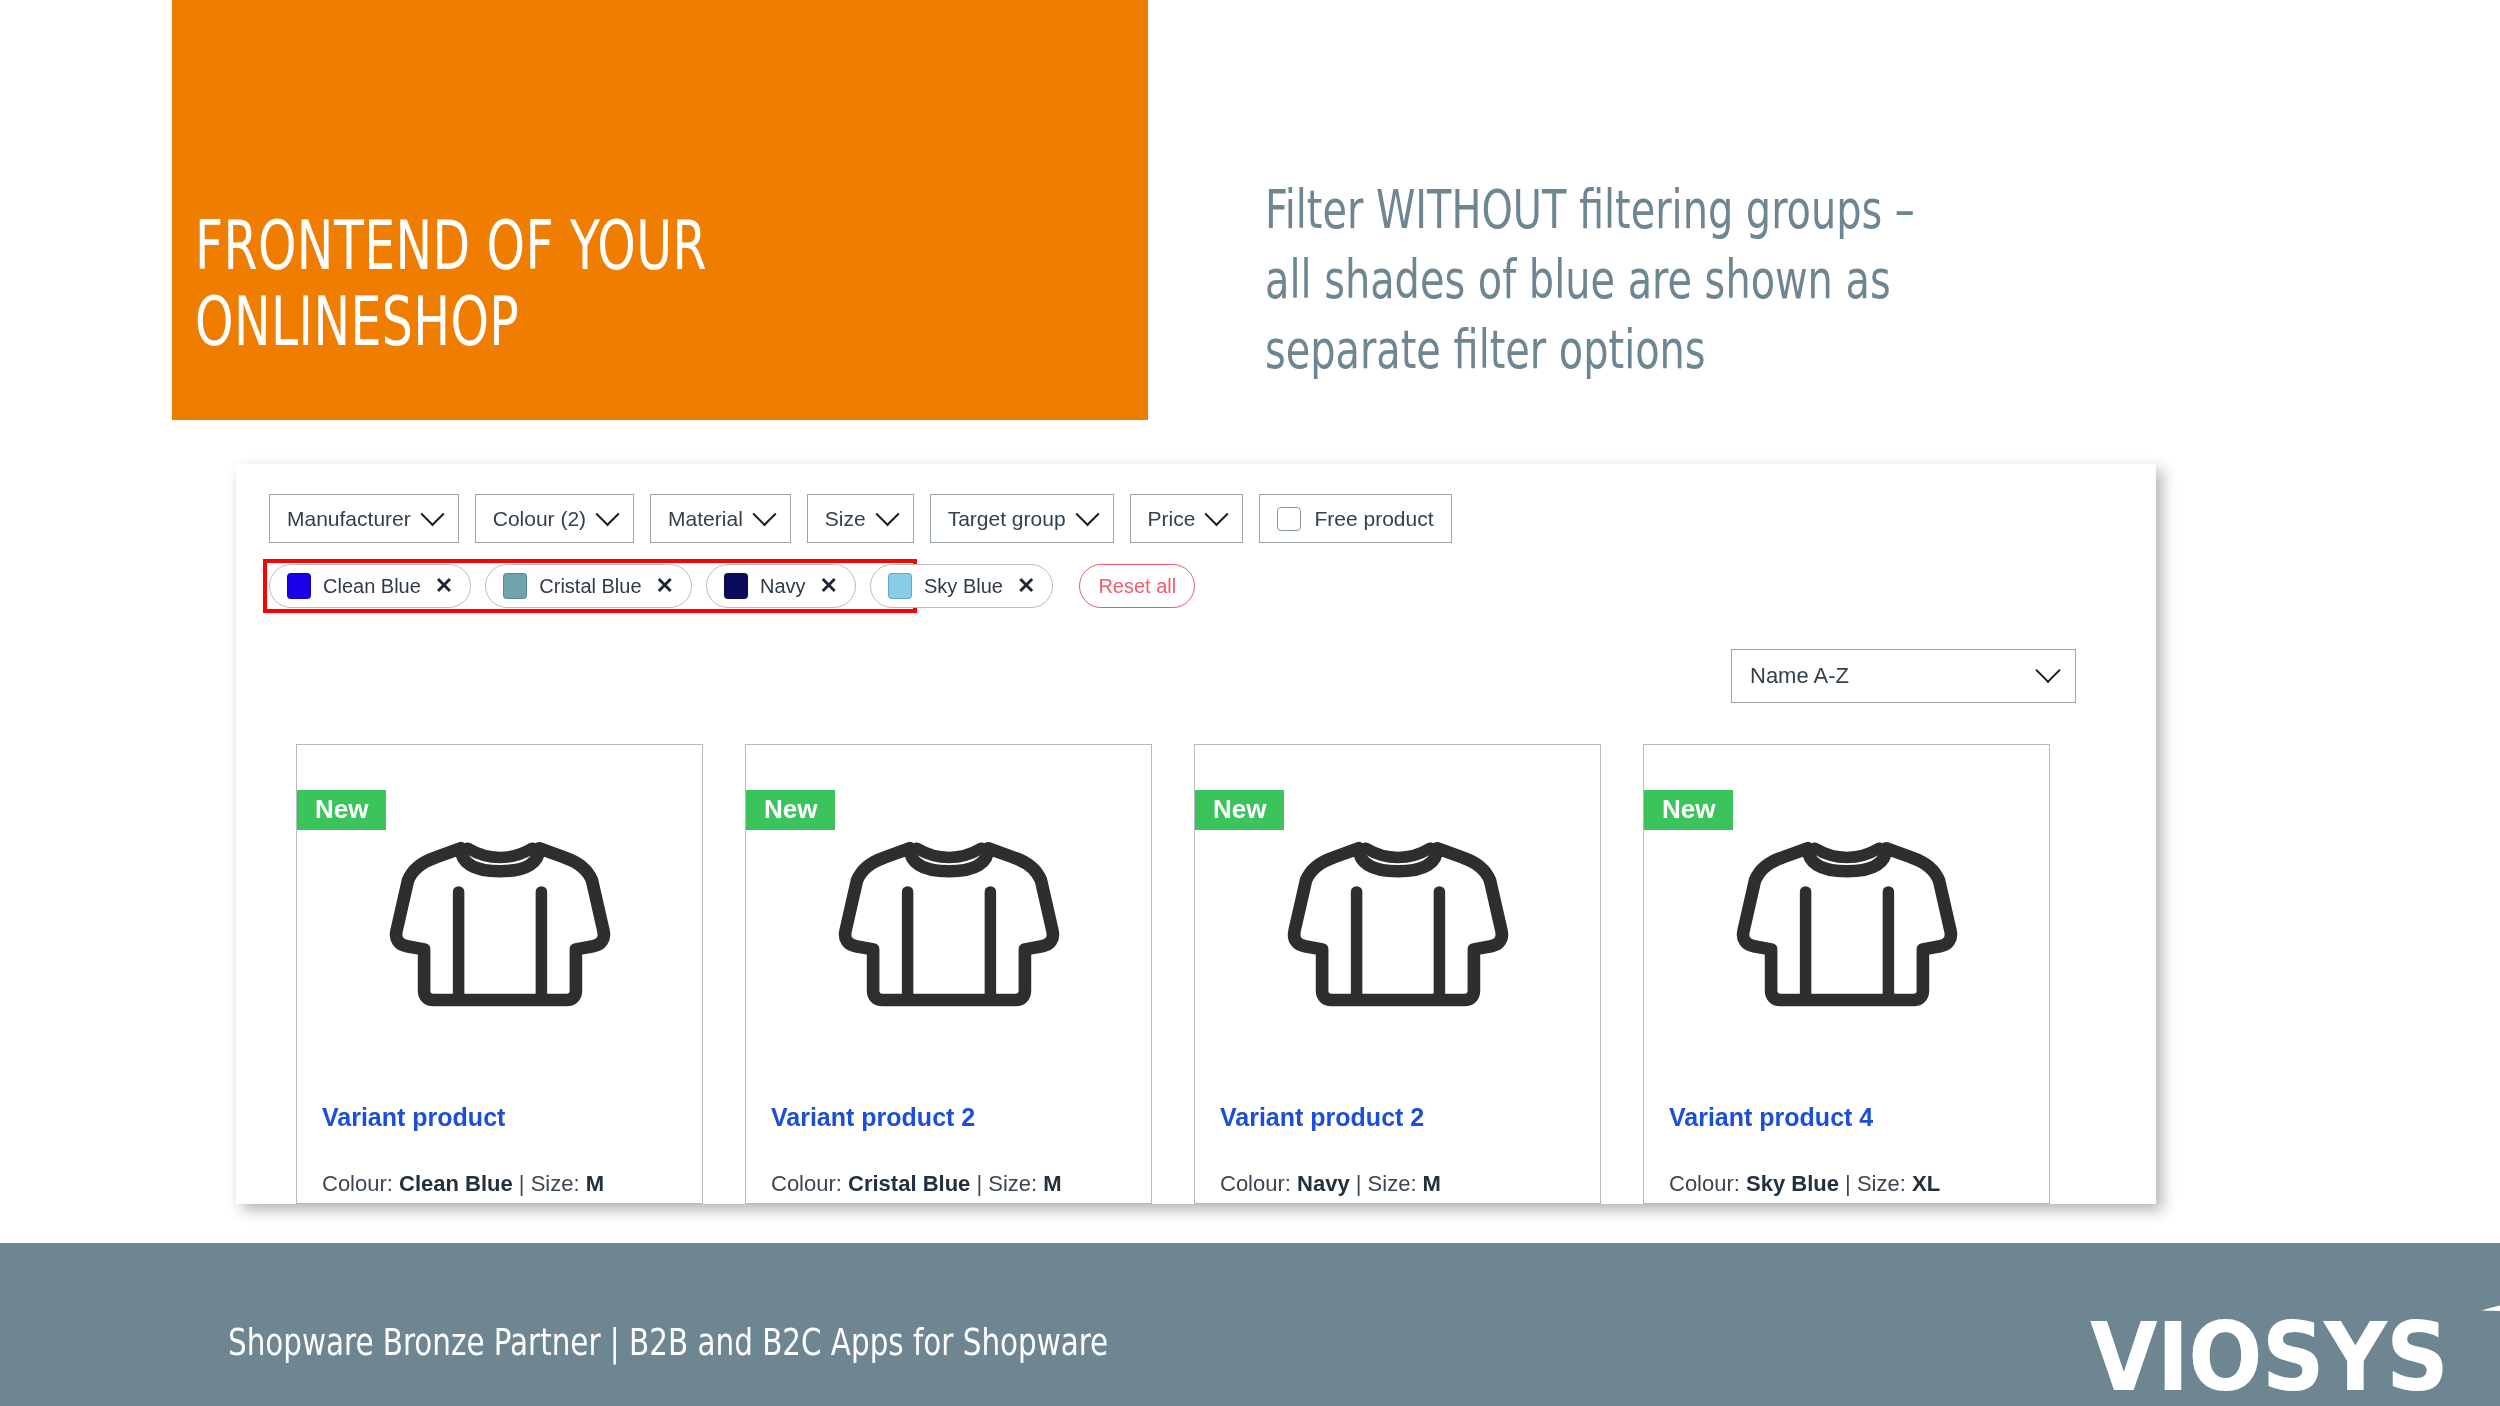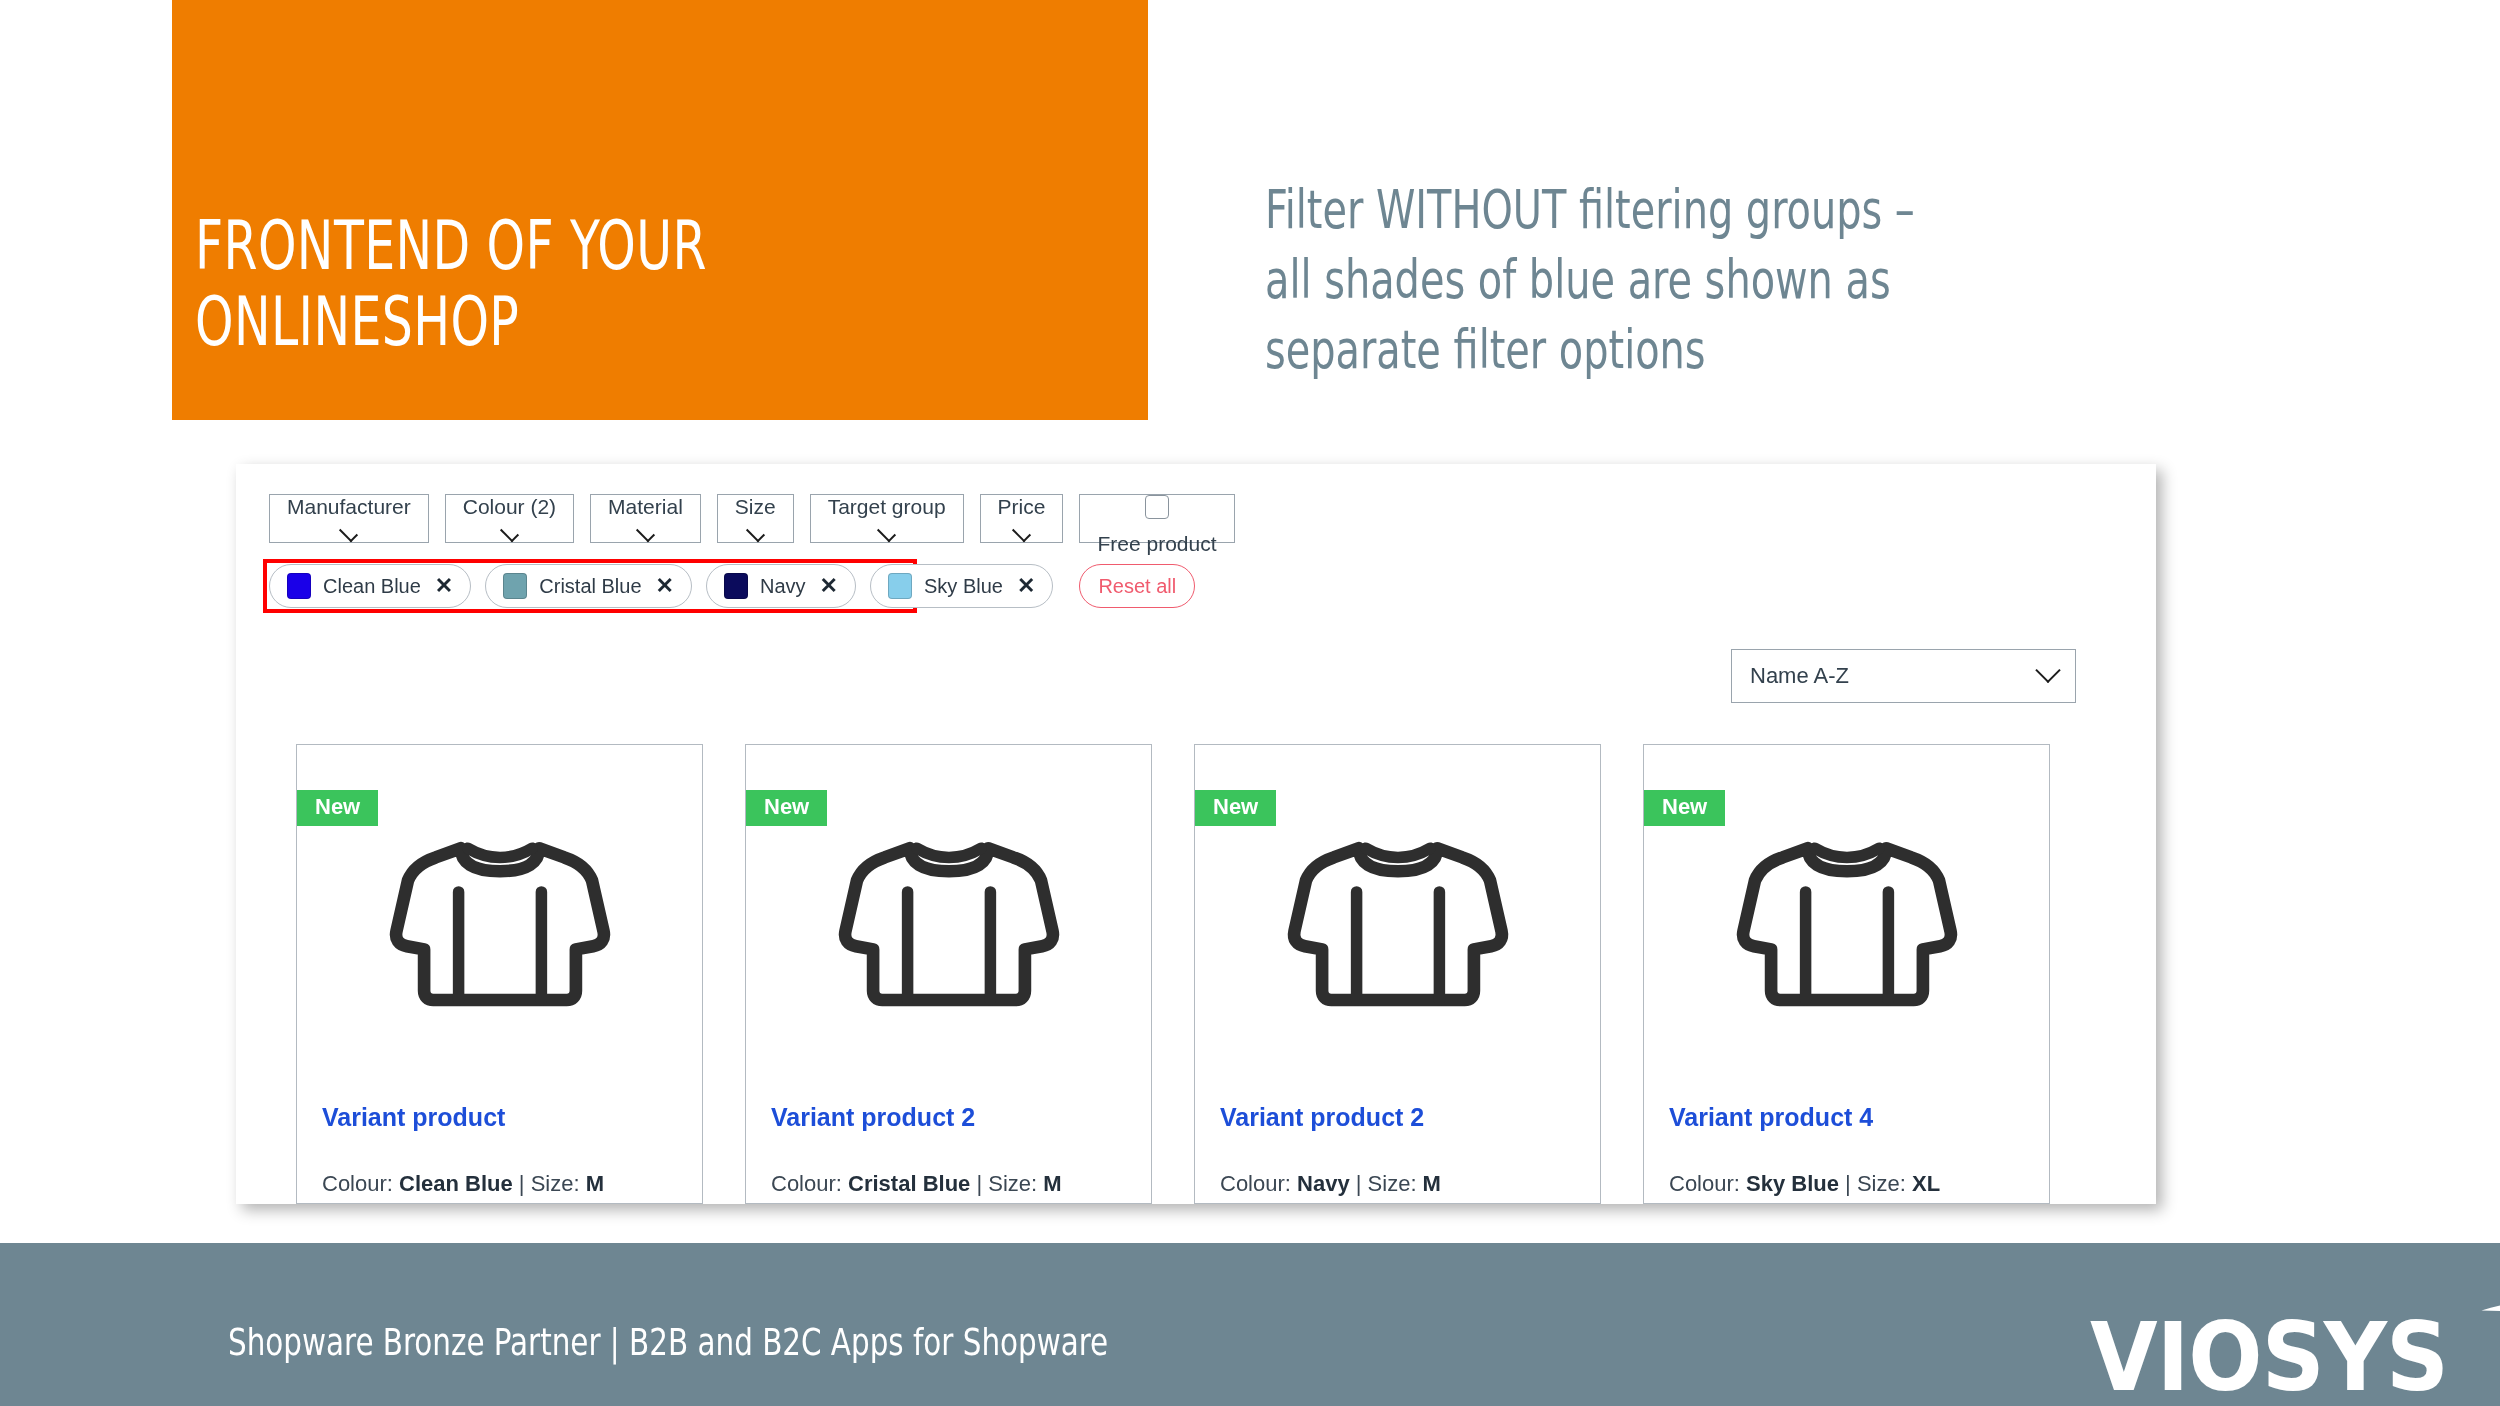--- a/index.html
+++ b/index.html
@@ -55,21 +55,20 @@
   }
   .filter-btn{
     border:1px solid #9aa4ad;
     background:#fff;
     height:49px;
     display:flex;align-items:center;gap:13px;
     padding:0 17px;
     font-size:21px;color:#33414d;
     box-sizing:border-box;
     white-space:nowrap;
-    flex-direction:column;
   }
   .filter-btn .chev{
     display:inline-block;width:15px;height:15px;
     border-right:2.6px solid #1b1b1b;border-bottom:2.6px solid #1b1b1b;
     transform:rotate(45deg) translate(-3px,-3px);
   }
   .cb-box{
     width:22px;height:22px;border:1.6px solid #8a949d;border-radius:4px;background:#fff;
     display:inline-block;flex:0 0 auto;
   }
@@ -125,21 +124,21 @@
     width:407px;height:460px;
     border:1px solid #b3bac1;
     background:#fff;
     position:relative;
     box-sizing:border-box;
     overflow:hidden;
   }
   .badge-new{
     position:absolute;left:0;top:45px;
     background:#3BC45C;color:#fff;
-    font-size:22px;font-weight:700;
+    font-size:26px;font-weight:700;
     padding:6px 18px 8px 18px;
     line-height:1;
   }
   .shirt-wrap{
     position:absolute;left:0;top:18px;width:100%;height:290px;
     display:flex;align-items:center;justify-content:center;
   }
   .prod-title{
     position:absolute;left:25px;top:358px;
     font-size:25px;font-weight:700;color:#1d4ed8;

